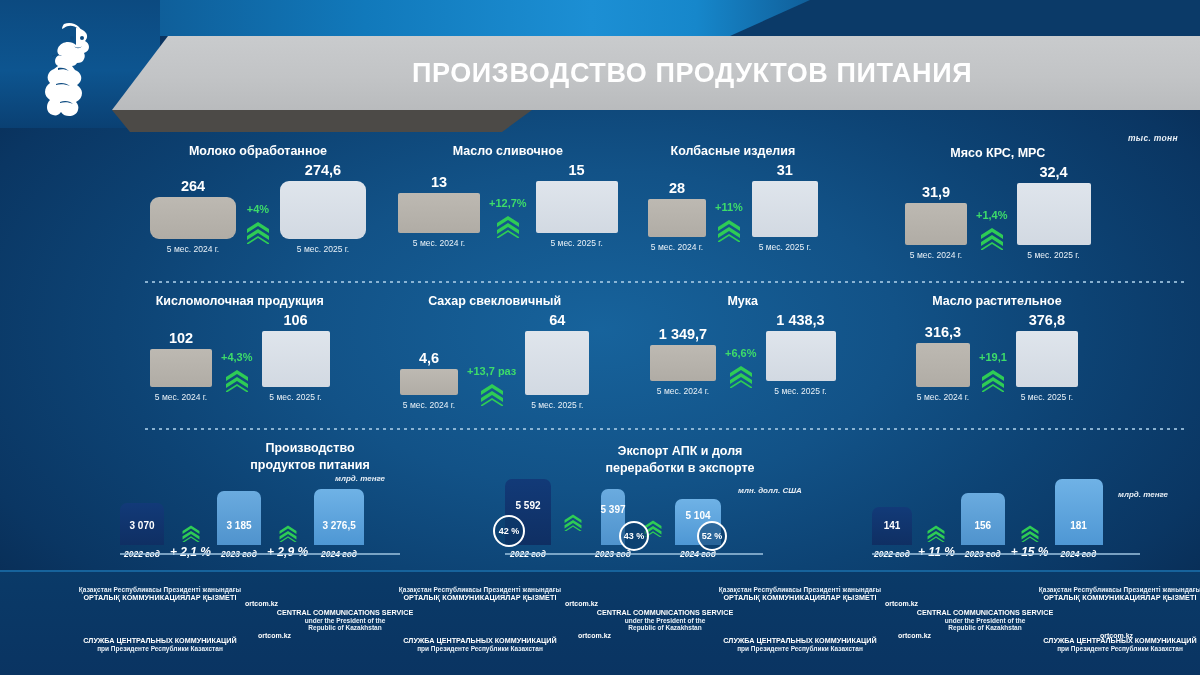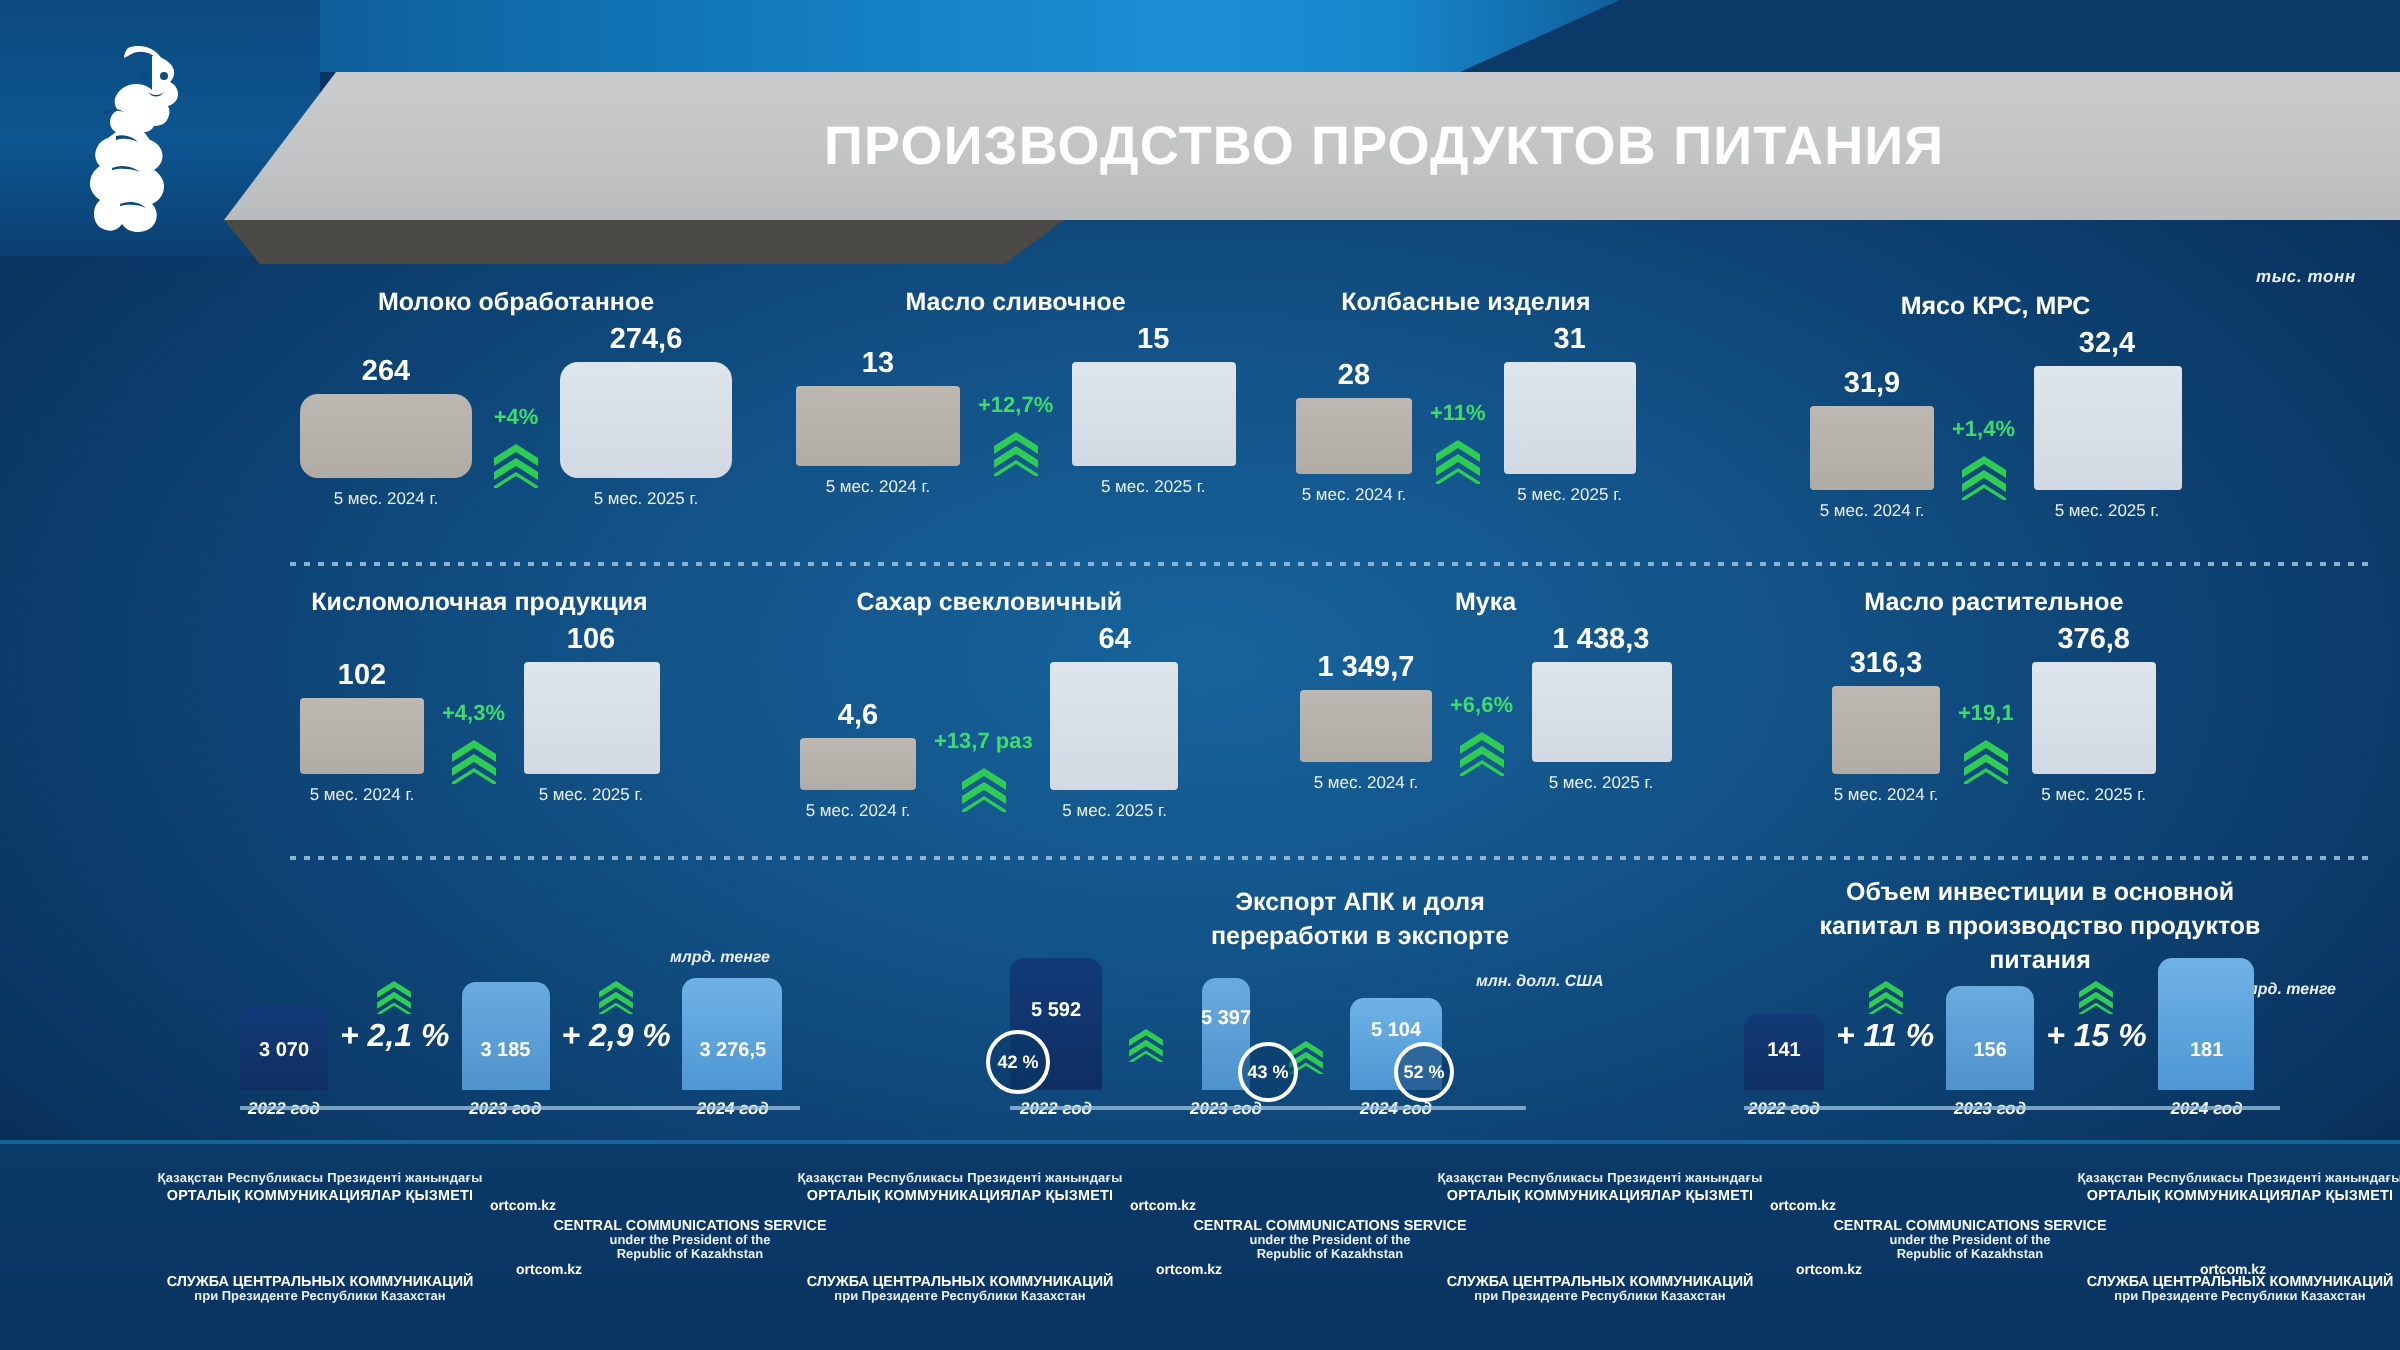--- a/index.html
+++ b/index.html
@@ -132,22 +132,22 @@
     font-size:10px; font-weight:700; color:#ffffff; white-space:nowrap;
     margin-bottom:14px;
   }
   .tb-year {
     font-size:8.5px; font-style:italic; font-weight:700; color:#ffffff;
     white-space:nowrap; margin-top:4px;
   }
   .tb-gap { display:flex; flex-direction:column; align-items:center; padding:0 6px; }
   .tb-gap .chev { width:20px; margin-bottom:3px; }
   .tb-delta {
-    font-size:16px; font-style:italic; font-weight:700; color:#ffffff;
-    white-space:nowrap; margin-bottom:31px;
+    font-size:12px; font-style:italic; font-weight:700; color:#ffffff;
+    white-space:nowrap; margin-bottom:0;
   }
   .tb-baseline {
     position:absolute; height:1.5px; background:#9fc4e0; opacity:.75;
   }
   .pct-circle {
     position:absolute; border:2px solid #ffffff; border-radius:50%;
     background:rgba(10,58,104,.55);
     display:flex; align-items:center; justify-content:center;
     font-size:9px; font-weight:700; color:#ffffff; white-space:nowrap;
   }
@@ -393,20 +393,24 @@
       <div class="cmp-col">
         <div class="cmp-val">376,8</div>
         <div class="cmp-bar new" style="width:62px;height:56px;"></div>
         <div class="cmp-cap">5 мес. 2025 г.</div>
       </div>
     </div>
   </div>
 
   <div class="divider" style="top:428px;"></div>
 
+  <div class="trend" style="left:160px; top:440px; width:300px;">
+    <div class="trend-title">Производство
+продуктов питания</div>
+  </div>
   <div class="trend-unit" style="left:335px; top:474px;">млрд. тенге</div>
 
   <div class="trend-bars" style="left:120px; top:487px; height:72px;">
     <div class="tb-col">
       <div class="tb-bar c0" style="width:44px;height:42px;">
         <span class="tb-val">3 070</span>
       </div>
       <div class="tb-year">2022 год</div>
     </div>
     <div class="tb-gap">
@@ -478,25 +482,20 @@
     <div class="tb-col">
       <div class="tb-bar c2" style="width:46px;height:46px;">
         <span class="tb-val" style="margin-bottom:24px;">5 104</span>
       </div>
       <div class="tb-year">2024 год</div>
       <div class="pct-circle" style="left:22px; top:22px; width:30px; height:30px;">52 %</div>
     </div>
   </div>
   <div class="tb-baseline" style="left:505px; top:553px; width:258px;"></div>
 
-  <div class="trend" style="left:860px; top:438px; width:320px;">
-    <div class="trend-title">Объем инвестиции в основной
-капитал в производство продуктов
-питания</div>
-  </div>
   <div class="trend-unit" style="left:1118px; top:490px;">млрд. тенге</div>
 
   <div class="trend-bars" style="left:872px; top:487px; height:72px;">
     <div class="tb-col">
       <div class="tb-bar c0" style="width:40px;height:38px;">
         <span class="tb-val">141</span>
       </div>
       <div class="tb-year">2022 год</div>
     </div>
     <div class="tb-gap">

